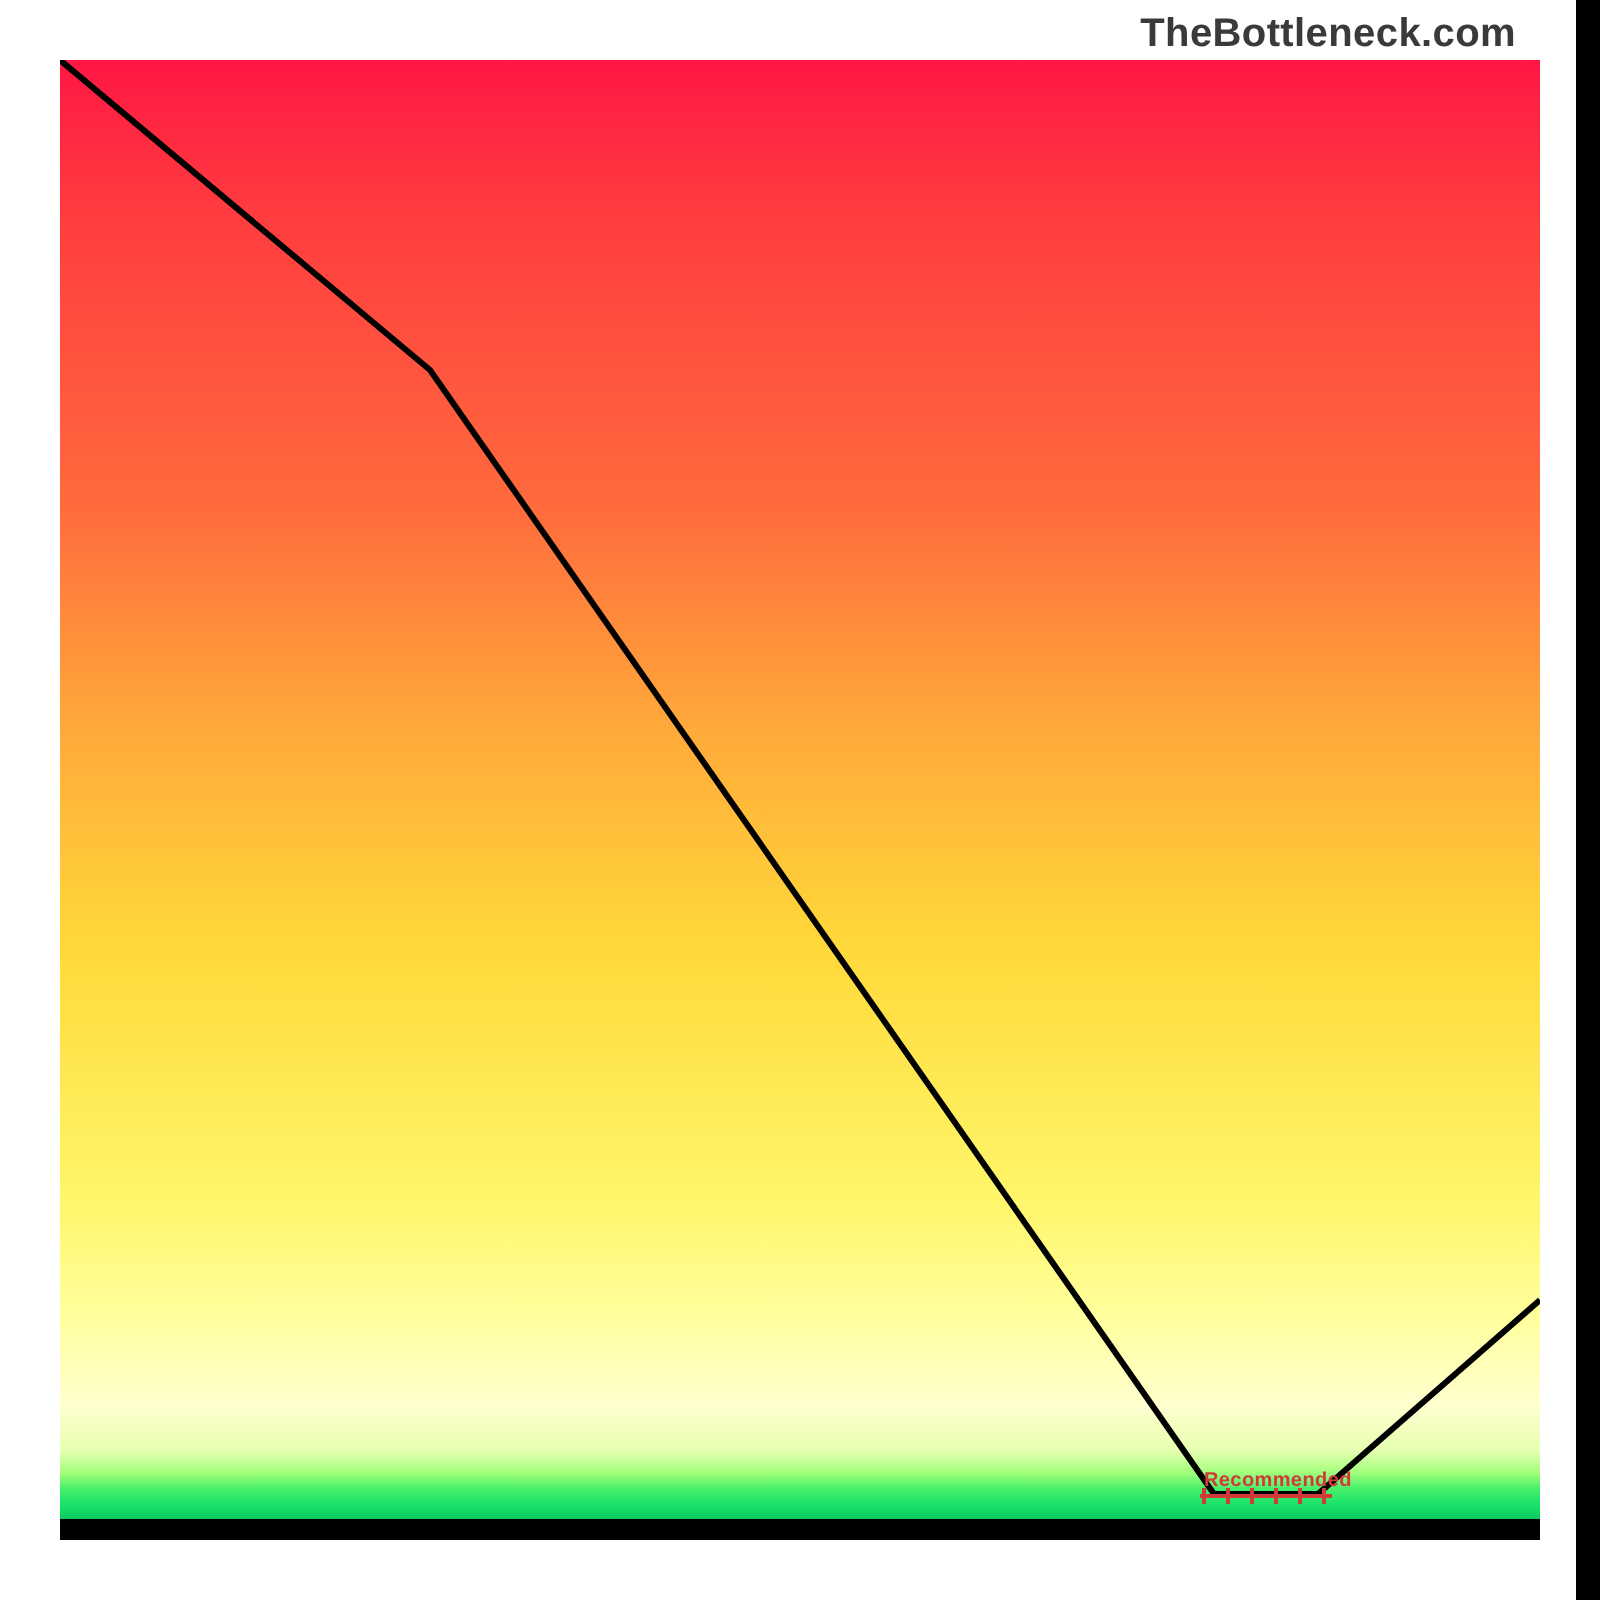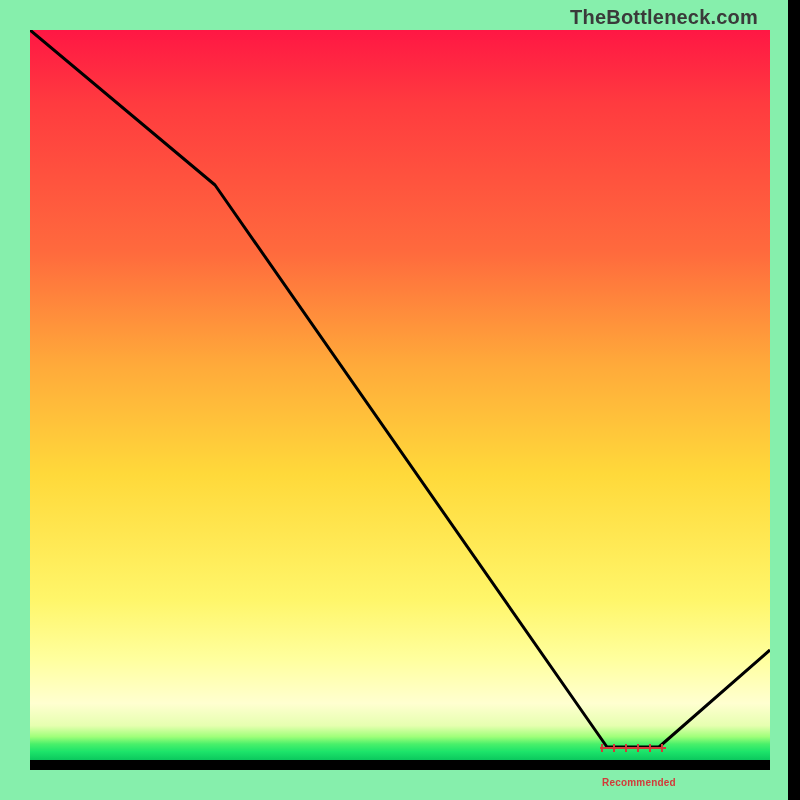--- a/index.html
+++ b/index.html
@@ -8,21 +8,21 @@
     width: 800px;
     height: 800px;
     background: #000;
     font-family: Arial, Helvetica, sans-serif;
     overflow: hidden;
   }
   .frame {
     position: relative;
     width: 788px;
     height: 800px;
-    background: #86efac;
+    background: #ffffff;
   }
   .plot-area {
     position: absolute;
     left: 30px;
     top: 30px;
     width: 740px;
     height: 740px;
     
     background: linear-gradient(
       to bottom,
@@ -91,14 +91,14 @@
       <line x1="570" y1="718" x2="636" y2="718"></line>
       <line x1="572" y1="714" x2="572" y2="722"></line>
       <line x1="584" y1="714" x2="584" y2="722"></line>
       <line x1="596" y1="714" x2="596" y2="722"></line>
       <line x1="608" y1="714" x2="608" y2="722"></line>
       <line x1="620" y1="714" x2="620" y2="722"></line>
       <line x1="632" y1="714" x2="632" y2="722"></line>
     </g>
   </svg>
 
-  <div class="marker-label" style="left:602px; top:735px;margin-top:42px;">Recommended</div>
+  <div class="marker-label" style="left:602px; top:735px;">Recommended</div>
 </div>
 
 </body></html>

